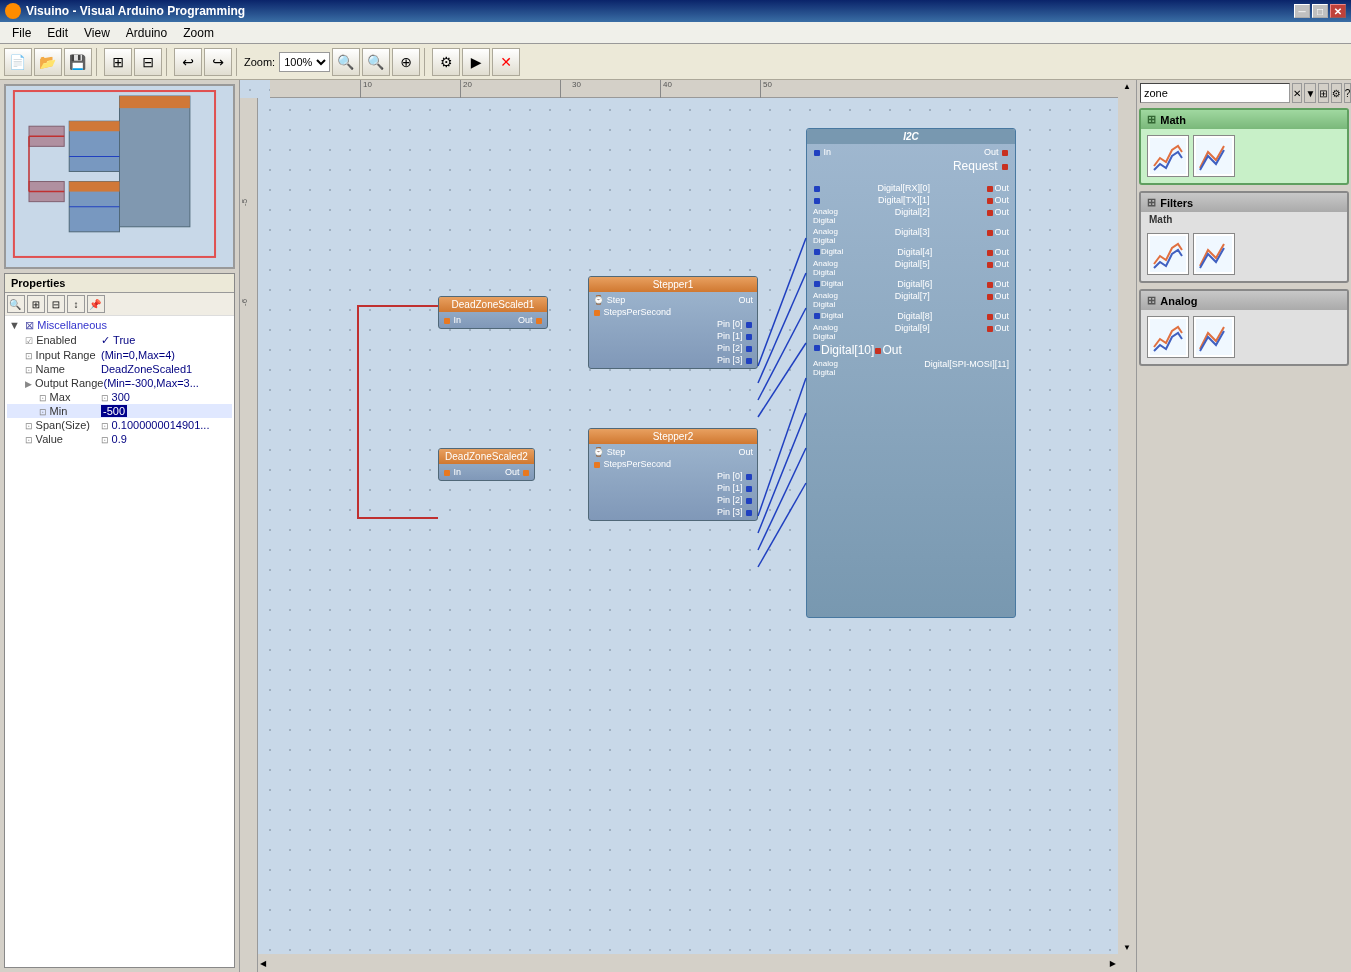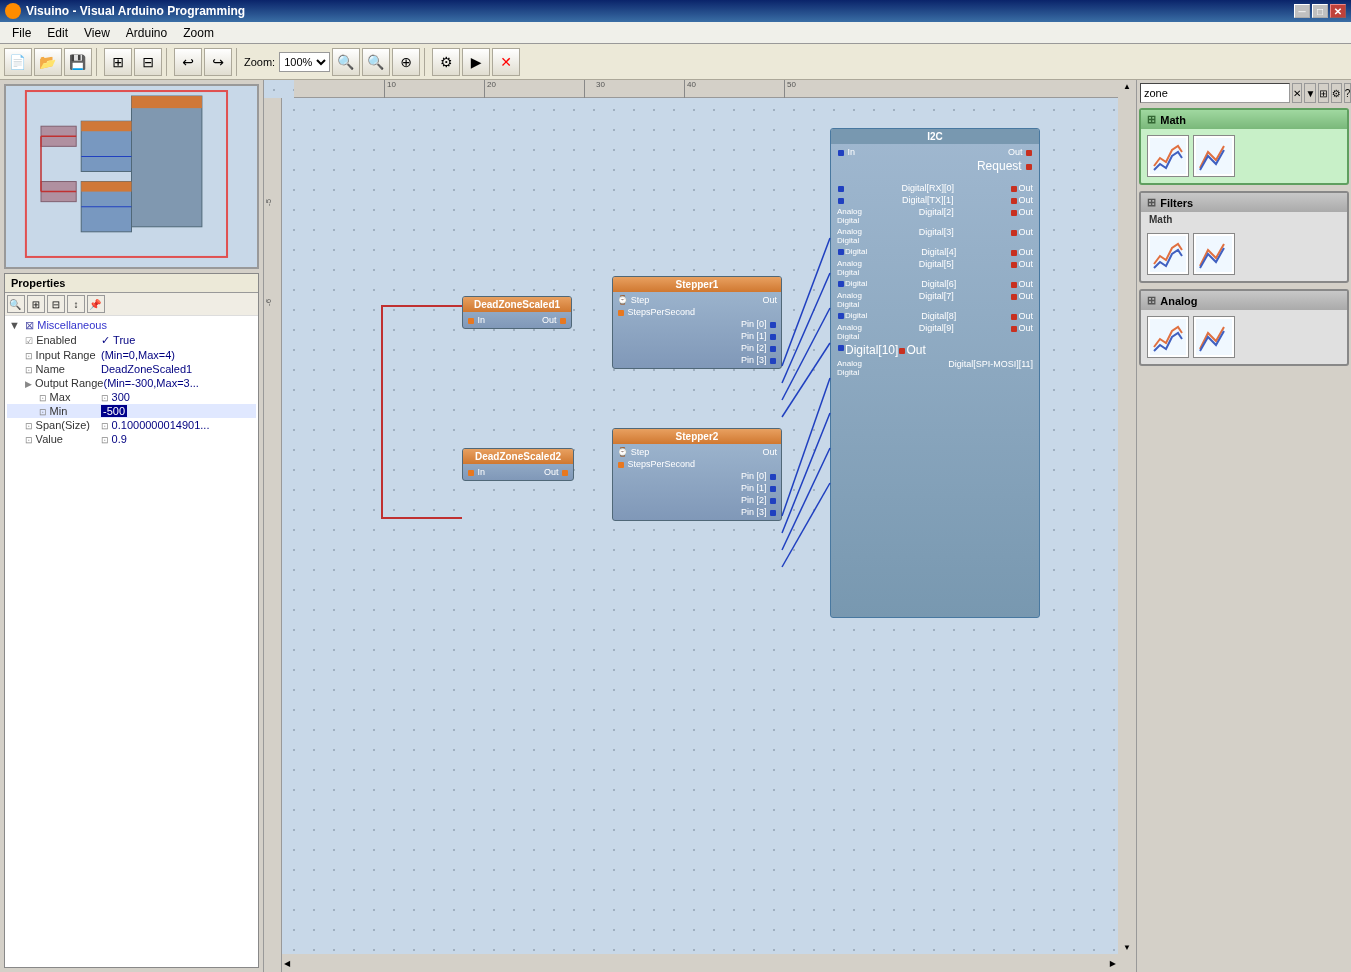--- a/index.html
+++ b/index.html
@@ -22,21 +22,21 @@
     #toolbar { background: #ece9d8; border-bottom: 1px solid #aca899; height: 36px; display: flex; align-items: center; padding: 2px 4px; gap: 2px; }
     .tb-btn { height: 28px; width: 28px; border: 1px solid #aca899; background: linear-gradient(to bottom, #fff, #e0ddd0); cursor: pointer; display: flex; align-items: center; justify-content: center; font-size: 14px; }
     .tb-sep { width: 4px; height: 28px; border-left: 1px solid #aca899; margin: 0 2px; }
     .zoom-label { font-size: 11px; margin-right: 2px; }
     .zoom-select { height: 20px; font-size: 11px; border: 1px solid #999; background: white; }
 
     
     #main { display: flex; height: calc(972px - 22px - 22px - 36px); }
 
     
-    #left-panel { width: 264px; background: #d4d0c8; border-right: 1px solid #999; display: flex; flex-direction: column; }
+    #left-panel { width: 240px; background: #d4d0c8; border-right: 1px solid #999; display: flex; flex-direction: column; }
     #minimap { height: 185px; background: #c8d8e8; border: 2px solid #999; margin: 4px; position: relative; overflow: hidden; }
     #minimap-content { width: 100%; height: 100%; position: relative; }
 
     
     #props-panel { flex: 1; border: 1px solid #888; margin: 0 4px 4px; background: white; overflow-y: auto; }
     #props-header { background: #ece9d8; border-bottom: 1px solid #999; padding: 3px 6px; font-size: 11px; font-weight: bold; }
     #props-toolbar { background: #f0ede4; border-bottom: 1px solid #ddd; padding: 2px; display: flex; align-items: center; gap: 2px; }
     .props-tb-btn { width: 18px; height: 18px; border: 1px solid #999; background: #f0ede4; cursor: pointer; font-size: 10px; display: flex; align-items: center; justify-content: center; }
     #props-tree { padding: 2px; }
     .tree-node { padding: 1px 2px; }
@@ -49,29 +49,29 @@
     
     #canvas-area { flex: 1; background: #b8c8d8; position: relative; overflow: hidden; }
     #canvas-bg { position: absolute; top: 0; left: 0; right: 0; bottom: 0; background-color: #c8d8e8; background-image: radial-gradient(circle, #a0b0c0 1px, transparent 1px); background-size: 20px 20px; }
     #canvas-ruler-top { position: absolute; top: 0; left: 30px; right: 0; height: 18px; background: #d4d0c8; border-bottom: 1px solid #999; font-size: 9px; display: flex; align-items: center; }
     #canvas-ruler-left { position: absolute; top: 18px; left: 0; width: 18px; bottom: 0; background: #d4d0c8; border-right: 1px solid #999; font-size: 9px; }
     #canvas-scroll-right { position: absolute; right: 0; top: 0; bottom: 18px; width: 18px; background: #d4d0c8; }
     #canvas-scroll-bottom { position: absolute; bottom: 0; left: 18px; right: 18px; height: 18px; background: #d4d0c8; }
 
     
     .node { position: absolute; background: linear-gradient(to bottom, #a0b8d0, #8098b8); border: 1px solid #506878; border-radius: 3px; font-size: 10px; }
-    .node-header { background: linear-gradient(to bottom, #e8a060, #d07830); color: white; padding: 2px 5px; font-size: 10px; font-weight: bold; border-radius: 2px 2px 0 0; text-align: center; }
+    .node-header { background: linear-gradient(to bottom, #e8a060, #d07830); color: white; padding: 2px 5px; font-size: 10px; font-weight: normal; border-radius: 2px 2px 0 0; text-align: center; }
     .node-body { padding: 2px; }
     .node-port-row { display: flex; justify-content: space-between; align-items: center; padding: 1px 2px; }
     .port-in { color: #fff; font-size: 9px; }
     .port-out { color: #fff; font-size: 9px; text-align: right; }
 
     
     .i2c-node { position: absolute; background: linear-gradient(to bottom, #a0b8d0, #7898b0); border: 1px solid #4878a0; border-radius: 3px; font-size: 9px; color: white; }
-    .i2c-header { background: #7898b0; padding: 2px 4px; font-weight: bold; text-align: center; border-radius: 2px 2px 0 0; font-size: 10px; }
+    .i2c-header { background: #7898b0; padding: 2px 4px; font-weight: bold; text-align: center; border-radius: 2px 2px 0 0; font-size: 10px; font-style: italic; }
 
     
     #right-panel { width: 215px; background: #d4d0c8; border-left: 1px solid #999; display: flex; flex-direction: column; overflow-y: auto; }
     #search-bar { padding: 3px; display: flex; align-items: center; gap: 2px; }
     #search-input { flex: 1; height: 20px; border: 1px inset #999; font-size: 11px; padding: 0 3px; }
     .search-btn { width: 18px; height: 20px; border: 1px solid #999; background: #d4d0c8; cursor: pointer; font-size: 10px; display: flex; align-items: center; justify-content: center; }
     .component-group { margin: 2px; border: 2px solid #5f9f5f; border-radius: 3px; background: #c8f0c8; margin-bottom: 4px; }
     .component-group-header { background: linear-gradient(to bottom, #a0d8a0, #7ab87a); padding: 3px 6px; font-weight: bold; font-size: 11px; border-radius: 1px 1px 0 0; display: flex; align-items: center; gap: 4px; }
     .component-group.gray-group { border-color: #888; background: #e0e0e0; }
     .component-group.gray-group .component-group-header { background: linear-gradient(to bottom, #c8c8c8, #aaaaaa); }
@@ -82,21 +82,21 @@
     #wire-svg { position: absolute; top: 0; left: 0; width: 100%; height: 100%; pointer-events: none; }
 
     
     .ruler-tick { position: absolute; top: 0; height: 18px; border-left: 1px solid #888; padding-left: 2px; font-size: 8px; color: #555; }
 
     
     .scroll-corner { position: absolute; right: 0; bottom: 0; width: 18px; height: 18px; background: #d4d0c8; }
 
     
     #node-deadzone1 { left: 180px; top: 198px; width: 110px; }
-    #node-deadzone2 { left: 180px; top: 350px; width: 112px; }
+    #node-deadzone2 { left: 180px; top: 350px; width: 97px; }
     #node-stepper1 { left: 330px; top: 178px; width: 170px; }
     #node-stepper2 { left: 330px; top: 330px; width: 170px; }
     #node-i2c { left: 548px; top: 60px; width: 200px; }
 
     .small-orange-dot { display: inline-block; width: 6px; height: 6px; background: #e87820; border-radius: 1px; margin: 0 1px; vertical-align: middle; }
     .small-red-dot { display: inline-block; width: 6px; height: 6px; background: #c83020; border-radius: 1px; margin: 0 1px; vertical-align: middle; }
     .small-blue-dot { display: inline-block; width: 6px; height: 6px; background: #2040c0; border-radius: 1px; margin: 0 1px; vertical-align: middle; }
 
     .canvas-inner { position: absolute; top: 18px; left: 18px; right: 18px; bottom: 18px; overflow: hidden; }
   </style>

